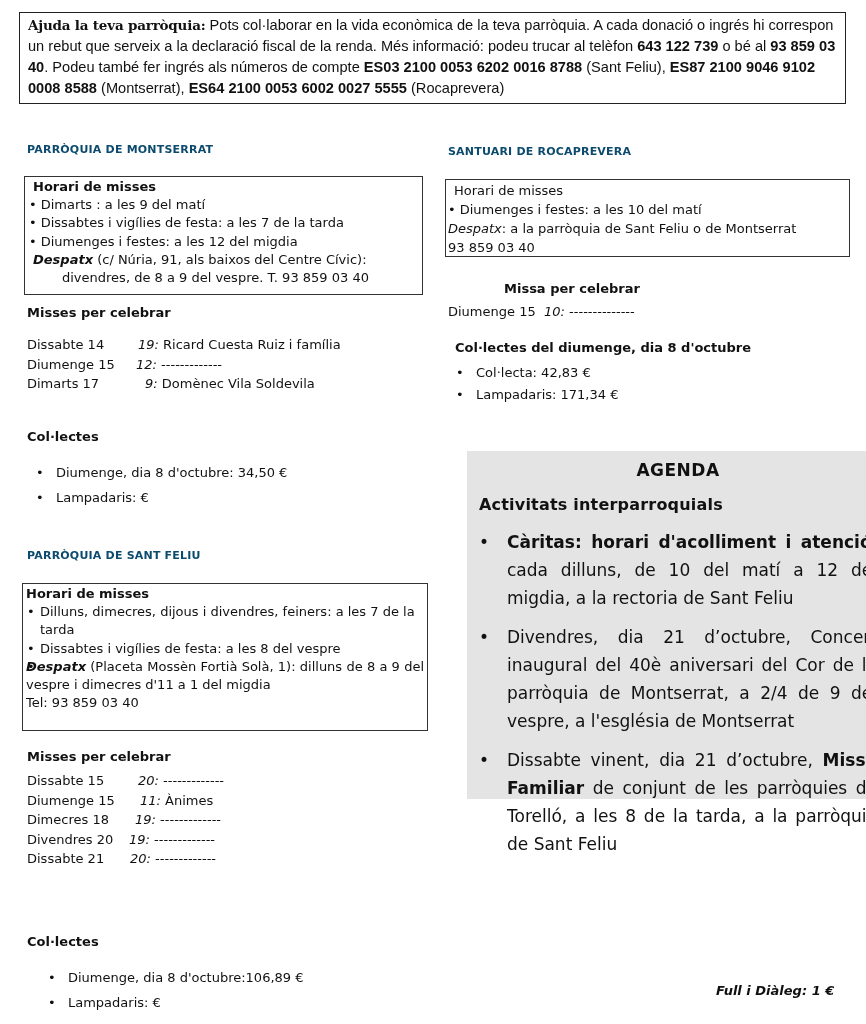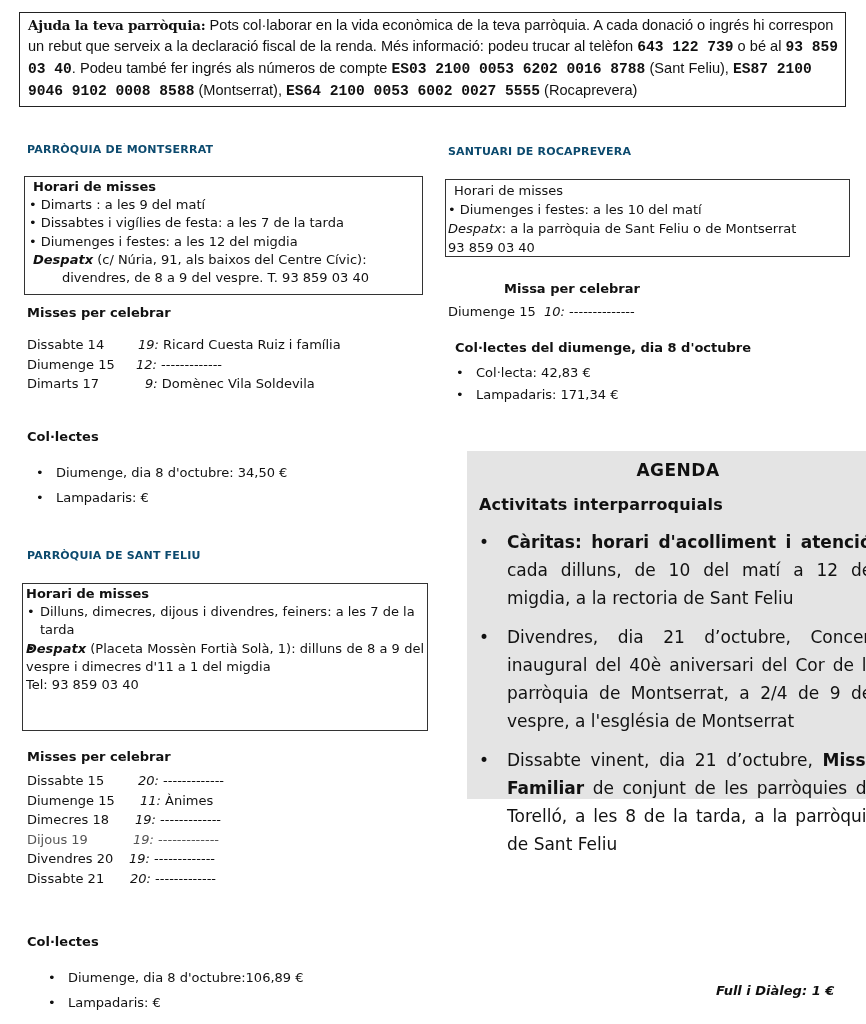--- a/index.html
+++ b/index.html
@@ -3,21 +3,21 @@
 <meta charset="utf-8">
 <style>
   html, body { margin:0; padding:0; background:#ffffff; }
   body { width:866px; height:1024px; position:relative; overflow:hidden; color:#111; font-family:"DejaVu Sans", sans-serif; }
   .abs { position:absolute; }
 
   
   .notice { left:19px; top:12px; width:827px; border:1.5px solid #222; padding:2px 0 4px 8px; box-sizing:border-box;
             font-family:"Liberation Sans", sans-serif; font-size:14.6px; line-height:21px; color:#111; }
   .notice .lead { font-family:"DejaVu Serif", serif; font-weight:bold; font-size:13.5px; letter-spacing:-0.2px; }
-  .notice b { font-weight:bold;font-family:Liberation Mono, monospace; }
+  .notice b { font-weight:bold; }
 
   h2.sec { margin:0; font-family:"DejaVu Sans", sans-serif; font-weight:bold; font-size:11px; letter-spacing:0.2px; color:#0c4a6e; }
 
   .box { border:1px solid #333; box-sizing:border-box; font-size:13px; line-height:18.2px; }
   .box .hdr { font-weight:bold; }
   .bullet-line::before { content:"\2022"; margin-right:4px; }
 
   .sub { font-weight:bold; font-size:13px; }
   .row { font-size:13px; line-height:19.5px; white-space:nowrap; }
   .row .day { display:inline-block; }
@@ -85,32 +85,31 @@
     <li><b>Càritas: horari d'acolliment i atenció</b><span>, cada dilluns, de 10 del matí a 12 del migdia, a la rectoria de Sant Feliu</span></li>
     <li><span>Divendres, dia 21 d’octubre, Concert inaugural del 40è aniversari del Cor de la parròquia de Montserrat, a 2/4 de 9 del vespre, a l'església de Montserrat</span></li>
     <li><span>Dissabte vinent, dia 21 d’octubre, </span><b>Missa Familiar</b><span> de conjunt de les parròquies de Torelló, a les 8 de la tarda, a la parròquia de Sant Feliu</span></li>
   </ul>
 </div>
 
 <h2 class="abs sec" style="left:27px; top:549px;">PARRÒQUIA DE SANT FELIU</h2>
 <div class="abs box" style="left:22px; top:583px; width:406px; height:148px; padding:1px 3px 0 3px; line-height:18.2px;">
   <div class="hdr">Horari de misses</div>
   <div style="position:relative; padding-left:14px;"><span style="position:absolute; left:1px;">•</span><span>Dilluns, dimecres, dijous i divendres, feiners: a les 7 de la tarda</span></div>
-  <div style="position:relative; padding-left:14px;"><span style="position:absolute; left:1px;">•</span></div>
+  <div style="position:relative; padding-left:14px;"><span style="position:absolute; left:1px;">•</span><span>Dissabtes i vigílies de festa: a les 8 del vespre</span></div>
   <div style="position:relative; padding-left:14px;"><span style="position:absolute; left:1px;">•</span></div>
   <div style="text-align:justify;"><b><i>Despatx</i></b><span> (Placeta Mossèn Fortià Solà, 1): dilluns de 8 a 9 del vespre i dimecres d'11 a 1 del migdia</span></div>
   <div>Tel: 93 859 03 40</div>
 </div>
 
 <div class="abs sub" style="left:27px; top:749px;">Misses per celebrar</div>
 <div class="abs" style="left:27px; top:771px;">
   <div class="row"><span class="day" style="width:111px;">Dissabte 15</span><span class="hr">20:</span><span> -------------</span></div>
   <div class="row"><span class="day" style="width:113px;">Diumenge 15</span><span class="hr">11:</span><span> Ànimes</span></div>
   <div class="row"><span class="day" style="width:108px;">Dimecres 18</span><span class="hr">19:</span><span> -------------</span></div>
-  <div class="row" style="color:#555;"><span class="day" style="width:106px;">Dijous 19</span><span class="hr">19:</span><span> -------------</span></div>
   <div class="row"><span class="day" style="width:102px;">Divendres 20</span><span class="hr">19:</span><span> -------------</span></div>
   <div class="row"><span class="day" style="width:103px;">Dissabte 21</span><span class="hr">20:</span><span> -------------</span></div>
 </div>
 
 <div class="abs sub" style="left:27px; top:934px;">Col·lectes</div>
 <ul class="abs lst" style="left:36px; top:957px;">
   <li>Diumenge, dia 8 d'octubre:106,89 €</li>
   <li>Lampadaris:  €</li>
 </ul>
 

